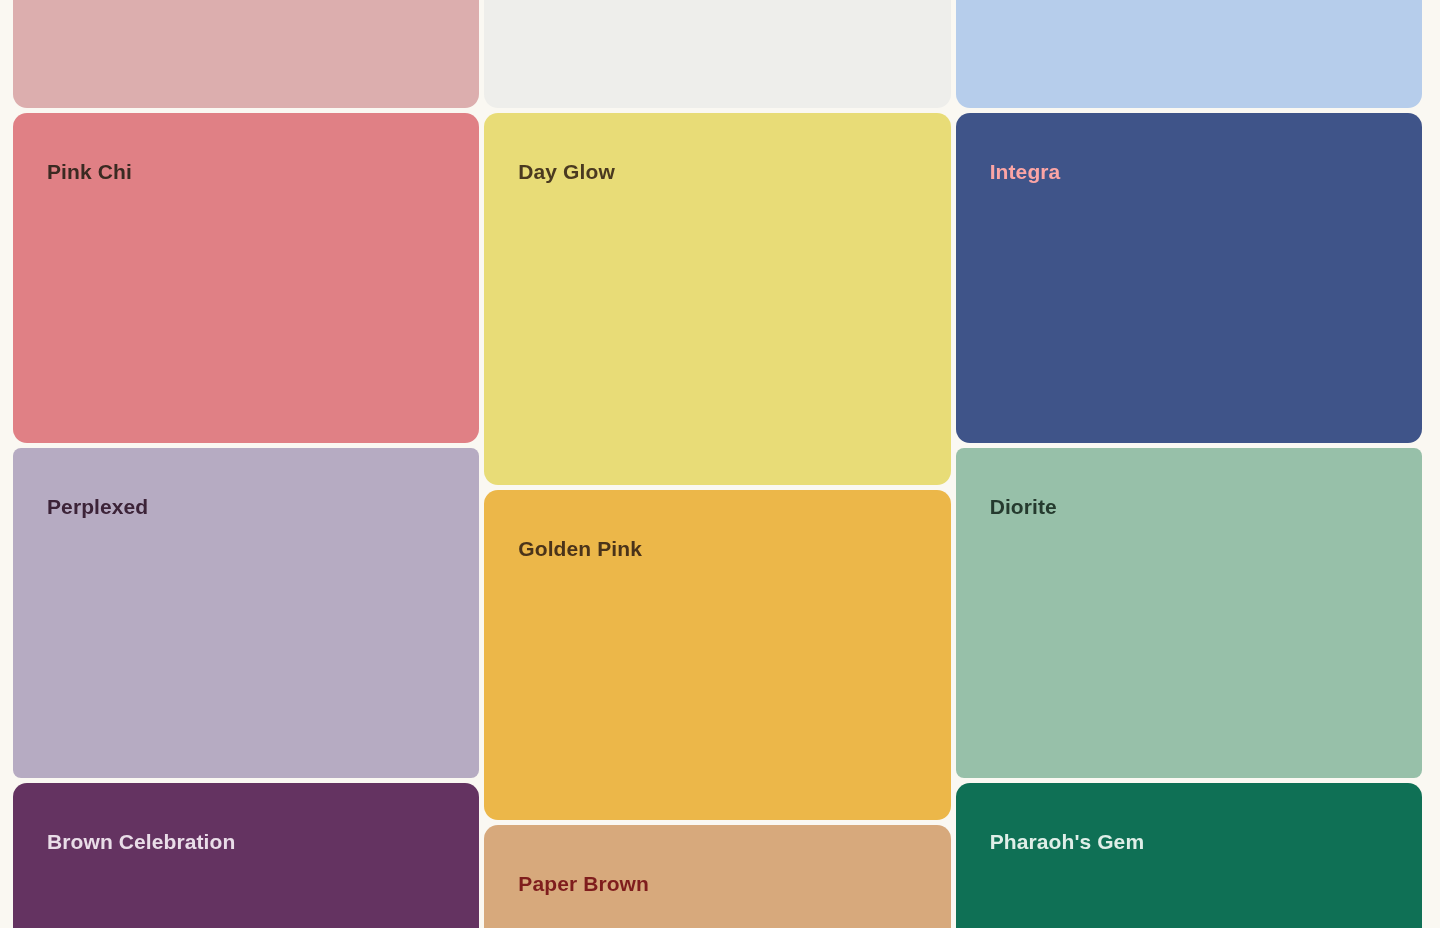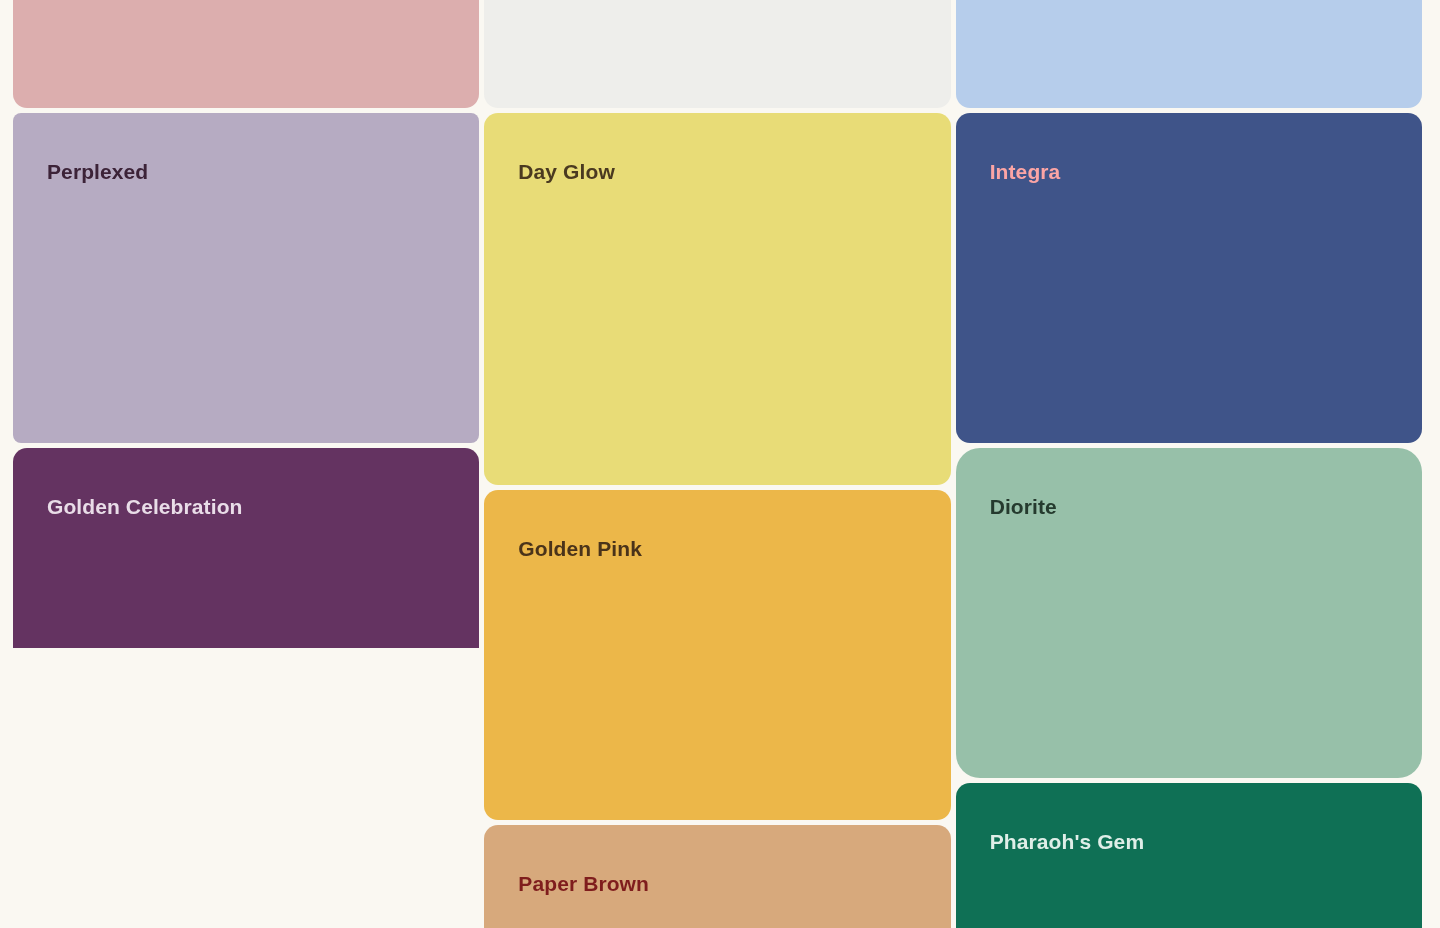--- a/index.html
+++ b/index.html
@@ -64,44 +64,47 @@
     white-space: nowrap;
     user-select: none;
   }
 </style>
 </head>
 <body style="background: rgb(250, 248, 242);">
 
 <div id="palette-board">
     <div class="swatch-column">
       <div class="swatch-card clipped-top" style="background: rgb(220, 174, 174); height: 228px; border-radius: 0px 0px 14px 14px;"></div>
+      <div class="swatch-card" style="background: rgb(224, 128, 133); height: 330px; border-radius: 14px;">
+        <span class="swatch-label" style="color: rgb(58, 42, 34);">Pink Chi</span>
+      </div>
       <div class="swatch-card" style="background: rgb(182, 171, 194); height: 330px; border-radius: 8px;">
         <span class="swatch-label" style="color: rgb(60, 35, 56);">Perplexed</span>
       </div>
       <div class="swatch-card clipped-bottom" style="background: rgb(100, 51, 97); height: 200px; border-radius: 14px 14px 0px 0px;">
-        <span class="swatch-label" style="color: rgb(233, 221, 232);">Golden Celebration</span>
+        <span class="swatch-label" style="color: rgb(233, 221, 232);">Brown Celebration</span>
       </div>
     </div>
     <div class="swatch-column">
       <div class="swatch-card clipped-top" style="background: rgb(238, 238, 235); height: 228px; border-radius: 0px 0px 14px 14px;"></div>
       <div class="swatch-card" style="background: rgb(232, 220, 119); height: 372px; border-radius: 14px;">
         <span class="swatch-label" style="color: rgb(74, 58, 32);">Day Glow</span>
       </div>
       <div class="swatch-card" style="background: rgb(236, 183, 73); height: 330px; border-radius: 14px;">
         <span class="swatch-label" style="color: rgb(74, 51, 26);">Golden Pink</span>
       </div>
       <div class="swatch-card clipped-bottom" style="background: rgb(215, 169, 124); height: 200px; border-radius: 14px 14px 0px 0px;">
         <span class="swatch-label" style="color: #7f1d1d;">Paper Brown</span>
       </div>
     </div>
     <div class="swatch-column">
       <div class="swatch-card clipped-top" style="background: rgb(182, 205, 235); height: 228px; border-radius: 0px 0px 14px 14px;"></div>
       <div class="swatch-card" style="background: rgb(63, 84, 137); height: 330px; border-radius: 14px;">
         <span class="swatch-label" style="color: #fca5a5;">Integra</span>
       </div>
-      <div class="swatch-card" style="background: rgb(151, 192, 169); height: 330px; border-radius: 24px;">
+      <div class="swatch-card" style="background: rgb(151, 192, 169); height: 330px; border-radius: 8px;">
         <span class="swatch-label" style="color: rgb(37, 58, 46);">Diorite</span>
       </div>
       <div class="swatch-card clipped-bottom" style="background: rgb(15, 112, 85); height: 200px; border-radius: 14px 14px 0px 0px;">
         <span class="swatch-label" style="color: rgb(223, 238, 232);">Pharaoh's Gem</span>
       </div>
     </div>
   </div>
 
 </body></html>

